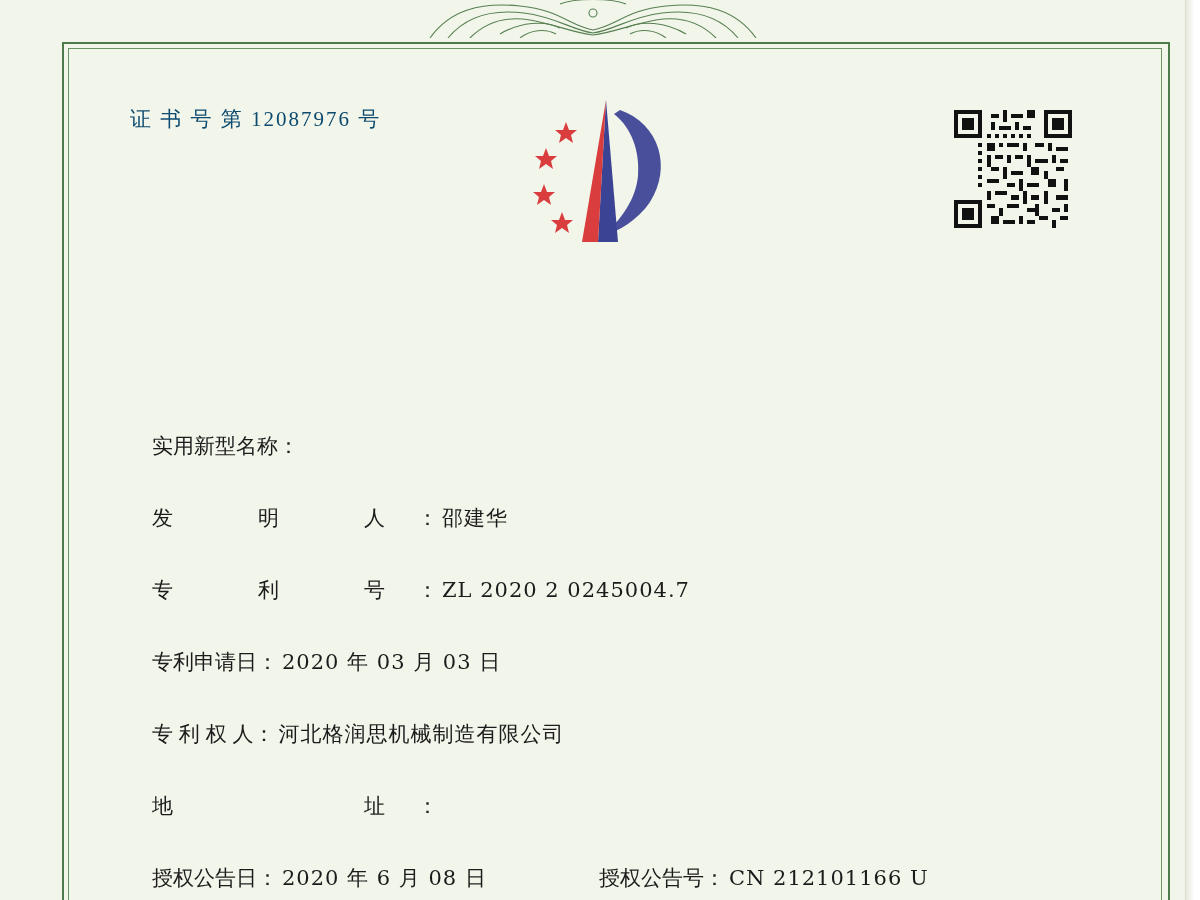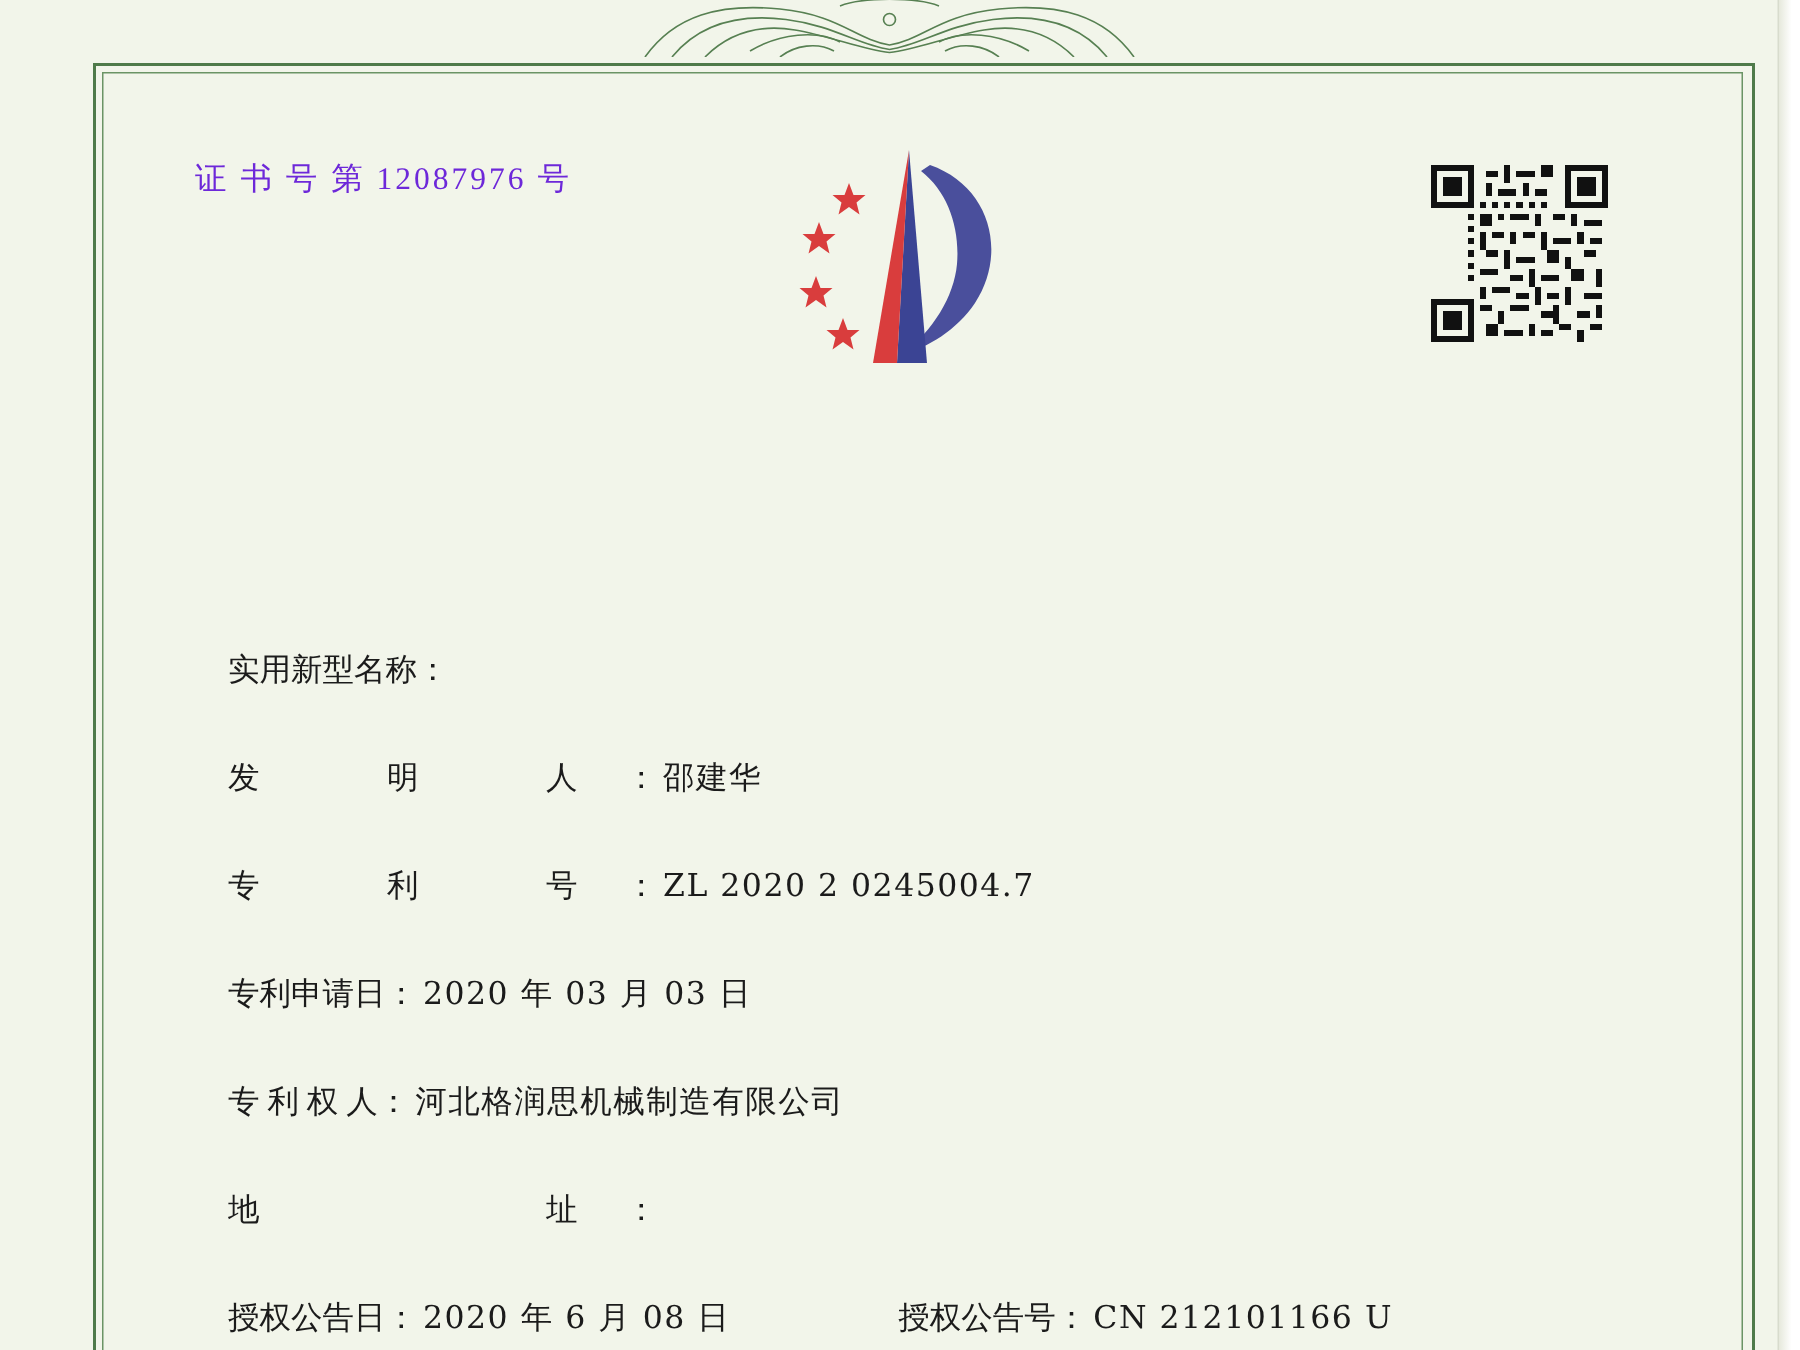--- a/index.html
+++ b/index.html
@@ -59,21 +59,21 @@
     border-top: 1px solid #6b9465;
     border-right: 1px solid #6b9465;
   }
 
   .cert-no {
     position: absolute;
     left: 130px;
     top: 105px;
     font-size: 21px;
     letter-spacing: 2px;
-    color: #6d28d9;
+    color: #0c4a6e;
     white-space: nowrap;
   }
 
   .logo {
     position: absolute;
     left: 510px;
     top: 92px;
     width: 180px;
     height: 160px;
   }
@@ -108,21 +108,21 @@
   }
   .field-row {
     display: flex;
     align-items: baseline;
     margin-bottom: 44px;
     font-size: 21px;
     color: #1b1b1b;
   }
   .field-label {
     white-space: nowrap;
-    font-family: Liberation Serif, serif;
+    font-family: Liberation Sans, sans-serif;
   }
   .field-label.spaced-wide {
     letter-spacing: 32px;
   }
   .colon {
     margin-right: 4px;
   }
   .field-value {
     font-family: "DejaVu Serif", "Liberation Serif", serif;
     letter-spacing: 1px;

